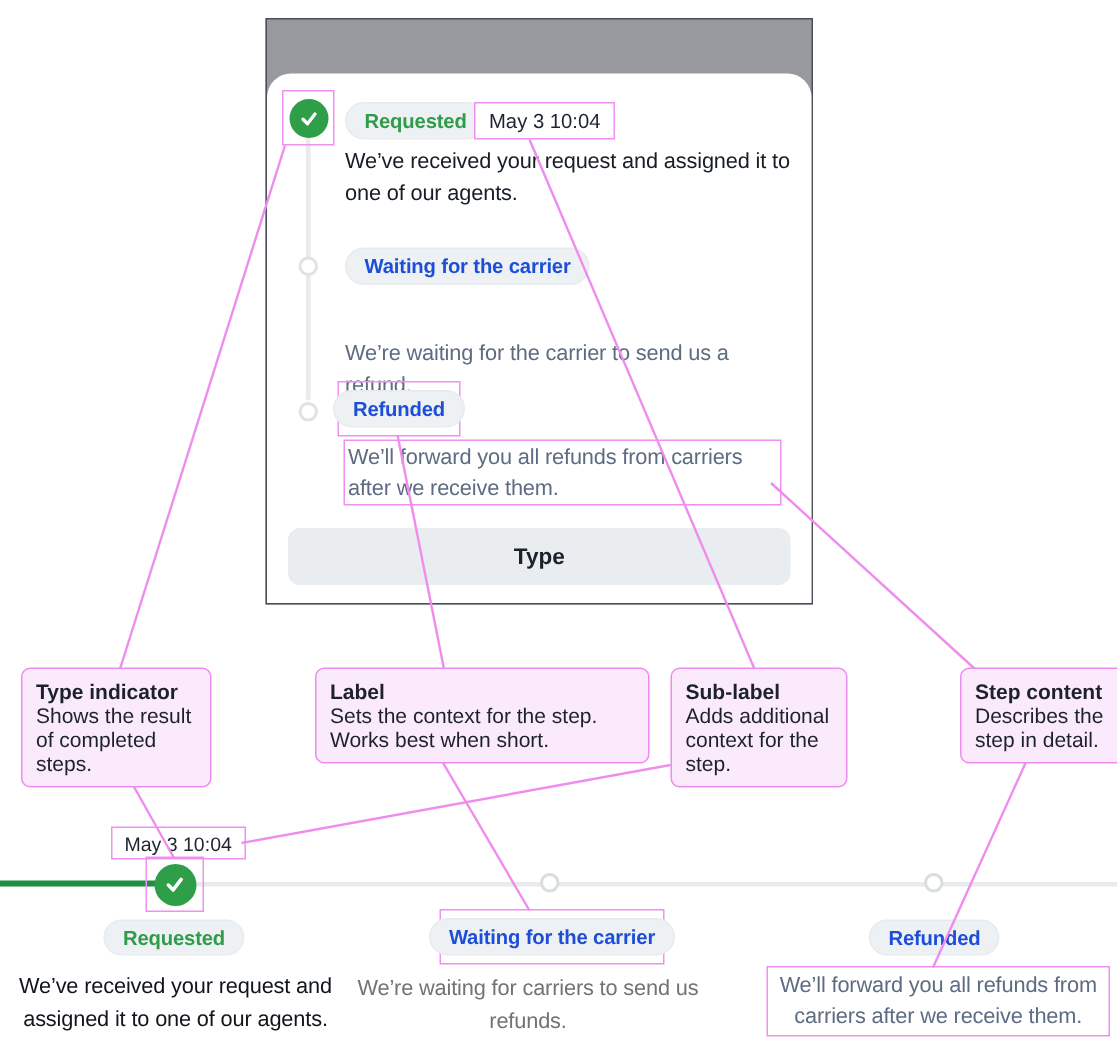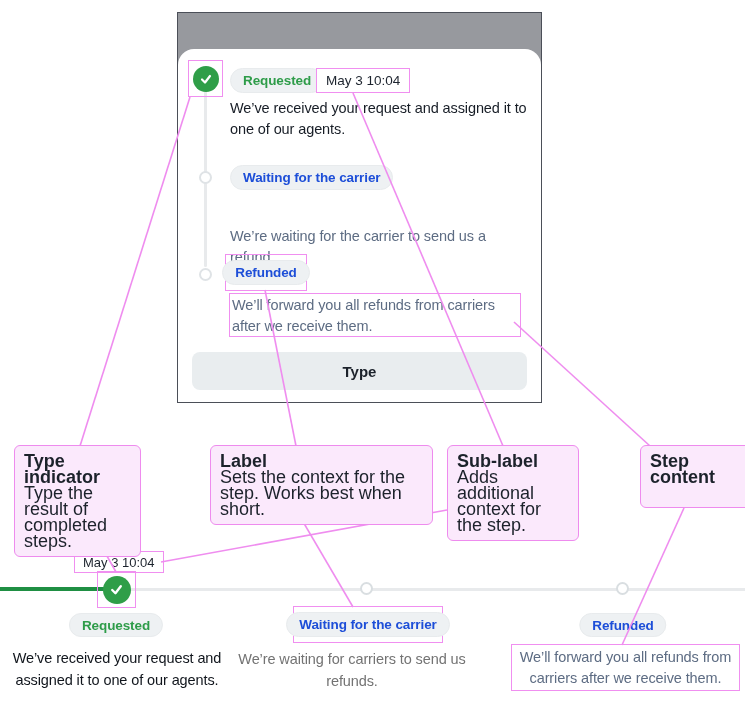--- a/index.html
+++ b/index.html
@@ -46,25 +46,25 @@
 
   .hl-refunded { left:47px; top:205px; width:82px; height:37px; display:flex; align-items:center; justify-content:center; }
   .hl-content  { left:51px; top:244px; width:292px; height:44px; padding:1px 2px; }
 
   .close-btn { position:absolute; left:14px; top:303px; width:335px; height:38px;
                background:#e9edef; border:none; border-radius:8px;
                font-family:inherit; font-size:15px; font-weight:700; color:#1c222b; cursor:pointer; }
 
   
   .ann { position:absolute; background:#fbe9fc; border:1.5px solid #ee8bee; border-radius:6px;
-         padding:7px 9px; font-size:18px; line-height:16px; color:#1c222b; z-index:50; }
+         padding:7px 9px; font-size:14px; line-height:16px; color:#1c222b; z-index:50; }
   .ann .ttl { font-weight:700; }
   .ann-1 { left:14px;  top:445px; width:127px; min-height:63px; }
   .ann-2 { left:210px; top:445px; width:223px; min-height:63px; }
-  .ann-3 { left:447px; top:445px; width:132px; min-height:63px; }
+  .ann-3 { left:447px; top:445px; width:118px; min-height:63px; }
   .ann-4 { left:640px; top:445px; width:116px; min-height:63px; }
 
   
   .h-line  { position:absolute; left:0; top:588px; width:745px; height:3px; background:#e8eaec; z-index:5; }
   .h-green { position:absolute; left:0; top:587px; width:112px; height:4px; background:#1f8f43; z-index:6; }
 
   .hl-check-b { left:97px; top:571px; width:39px; height:37px; display:flex; align-items:center; justify-content:center; }
   .check-circle.big { width:28px; height:28px; }
   .date-chip-b { position:absolute; left:74px; top:551px; height:22px; font-size:13px; padding:0 8px; z-index:20; }
   .dot-b { position:absolute; width:13px; height:13px; border-radius:50%; background:#fff; border:2px solid #d9dee1; z-index:8; }
@@ -130,32 +130,33 @@
       <div class="hl-box hl-content">
         <p class="step-text gray">We’ll forward you all refunds from carriers after we receive them.</p>
       </div>
 
       <button class="close-btn">Type</button>
     </div>
   </div>
 
   <div class="ann ann-1">
     <div class="ttl">Type indicator</div>
-    <div>Type the result of completed steps.</div>
+    <div>Shows the result of completed steps.</div>
   </div>
   <div class="ann ann-2">
     <div class="ttl">Label</div>
     <div>Sets the context for the step. Works best when short.</div>
   </div>
   <div class="ann ann-3">
     <div class="ttl">Sub-label</div>
     <div>Adds additional context for the step.</div>
   </div>
   <div class="ann ann-4">
     <div class="ttl">Step content</div>
+    <div>Describes the step in detail.</div>
   </div>
 
   <div class="h-line"></div>
   <div class="h-green"></div>
 
   <span class="date-chip date-chip-b">May 3 10:04</span>
 
   <div class="hl-box hl-check-b">
     <div class="check-circle big">
       <svg width="15" height="15" viewBox="0 0 14 14">

